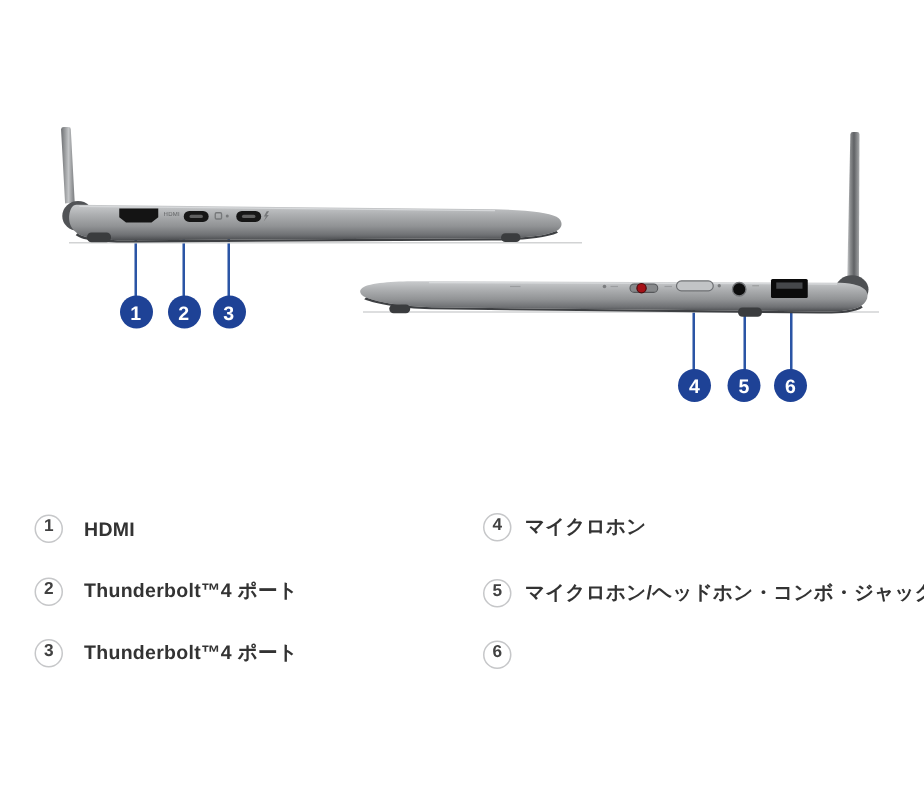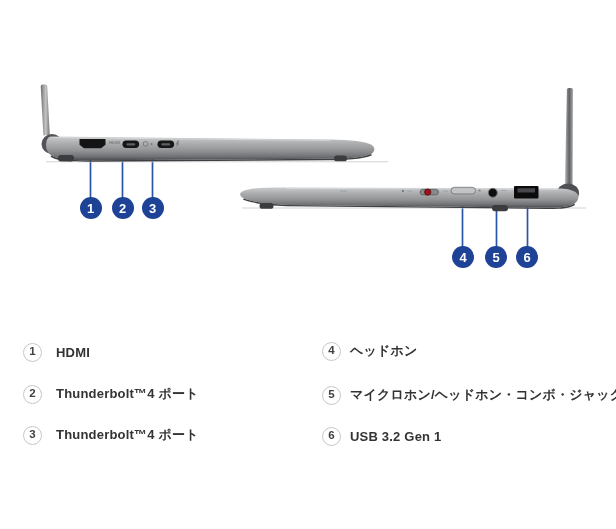--- a/index.html
+++ b/index.html
@@ -142,24 +142,23 @@
     <span class="legend-num">2</span>
     <span class="legend-label">Thunderbolt™4 ポート</span>
   </div>
   <div class="legend-row col-left" style="left:23px;top:425px;">
     <span class="legend-num">3</span>
     <span class="legend-label">Thunderbolt™4 ポート</span>
   </div>
 
   <div class="legend-row col-right" style="left:322px;top:341px;">
     <span class="legend-num">4</span>
-    <span class="legend-label">ヘッドホン</span>
+    <span class="legend-label">マイクロホン</span>
   </div>
   <div class="legend-row col-right" style="left:322px;top:385px;">
     <span class="legend-num">5</span>
     <span class="legend-label">マイクロホン/ヘッドホン・コンボ・ジャック</span>
   </div>
   <div class="legend-row col-right" style="left:322px;top:426px;">
     <span class="legend-num">6</span>
-    <span class="legend-label">USB 3.2 Gen 1</span>
   </div>
 
 </div>
 
 </body></html>

